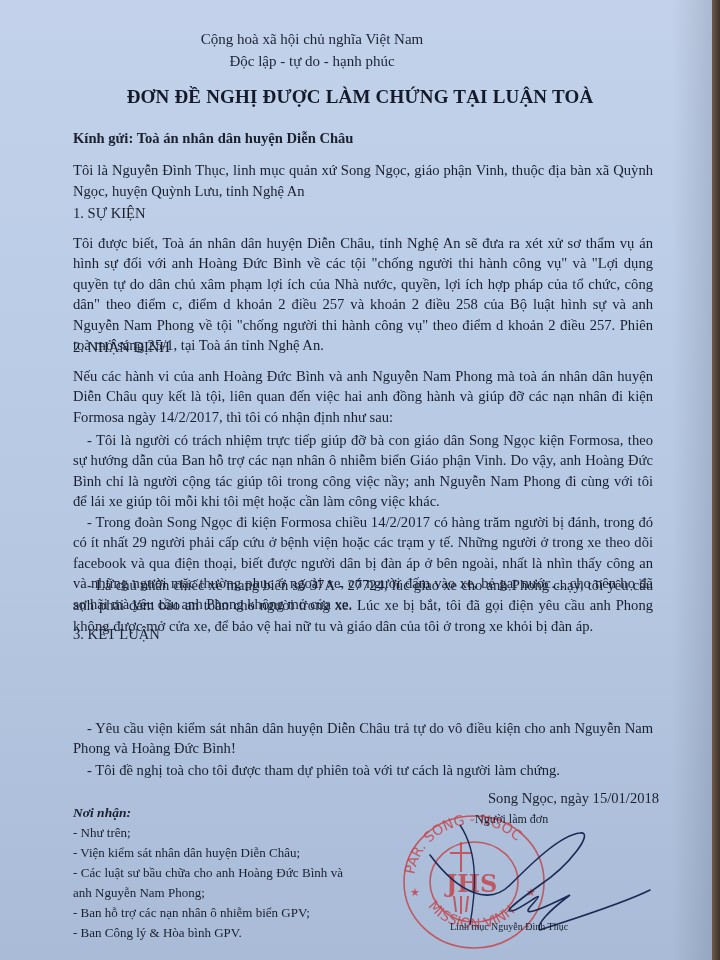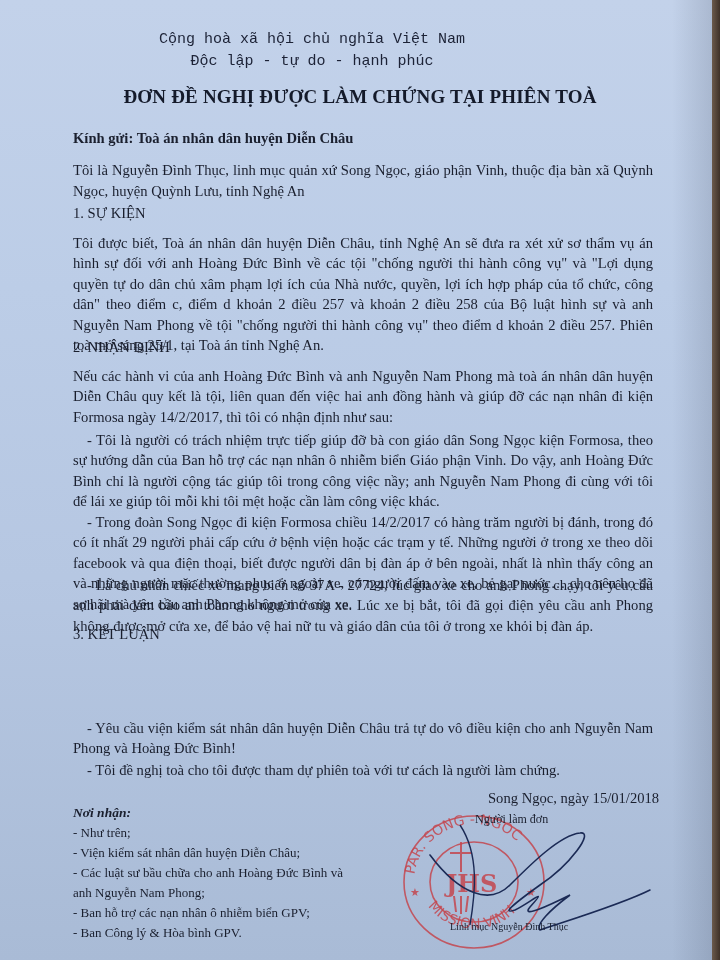--- a/index.html
+++ b/index.html
@@ -22,21 +22,21 @@
       position: absolute; right: 0; top: 0; bottom: 0; width: 40px;
       background: linear-gradient(90deg, rgba(0,0,0,0) 0%, rgba(60,70,90,0.18) 100%);
       pointer-events: none;
     }
     .edge {
       position: absolute; right: 0; top: 0; width: 8px; height: 960px;
       background: linear-gradient(90deg, #6b5a4c, #3e3128);
     }
     .header-line {
       position: absolute; left: 0; width: 624px; text-align: center;
-      font-size: 15px; color: #1c2236; font-family: Liberation Mono, monospace;
+      font-size: 15px; color: #1c2236;
     }
     .title {
       position: absolute; left: 0; width: 720px; text-align: center;
       top: 86px; font-size: 19px; font-weight: bold; letter-spacing: 0.2px;
       color: #141a2a;
     }
     .p {
       position: absolute; left: 73px; width: 580px;
       font-size: 14.6px; line-height: 21px; text-align: justify;
       color: #1a1f2e;
@@ -53,21 +53,21 @@
     }
   </style>
 </head>
 <body>
 
 <div class="page">
 
   <div class="header-line" style="top:31px;">Cộng hoà xã hội chủ nghĩa Việt Nam</div>
   <div class="header-line" style="top:53px;">Độc lập - tự do - hạnh phúc</div>
 
-  <div class="title">ĐƠN ĐỀ NGHỊ ĐƯỢC LÀM CHỨNG TẠI PHIÊN TOÀ</div>
+  <div class="title">ĐƠN ĐỀ NGHỊ ĐƯỢC LÀM CHỨNG TẠI LUẬN TOÀ</div>
 
   <div class="p bold" style="top:128px;">Kính gửi: Toà án nhân dân huyện Diễn Châu</div>
 
   <div class="p" style="top:160px;">Tôi là Nguyễn Đình Thục, linh mục quản xứ Song Ngọc, giáo phận Vinh, thuộc địa bàn xã Quỳnh Ngọc, huyện Quỳnh Lưu, tỉnh Nghệ An</div>
 
   <div class="section" style="top:205px;">1. SỰ KIỆN</div>
   <div class="p" style="top:233px; line-height:20.4px;">Tôi được biết, Toà án nhân dân huyện Diễn Châu, tỉnh Nghệ An sẽ đưa ra xét xử sơ thẩm vụ án hình sự đối với anh Hoàng Đức Bình về các tội "chống người thi hành công vụ" và "Lợi dụng quyền tự do dân chủ xâm phạm lợi ích của Nhà nước, quyền, lợi ích hợp pháp của tổ chức, công dân" theo điểm c, điểm d khoản 2 điều 257 và khoản 2 điều 258 của Bộ luật hình sự và anh Nguyễn Nam Phong về tội "chống người thi hành công vụ" theo điểm d khoản 2 điều 257. Phiên toà mở sáng 25/1, tại Toà án tỉnh Nghệ An.</div>
 
   <div class="section" style="top:339px;">2. NHẬN ĐỊNH</div>
   <div class="p" style="top:366px; line-height:20.4px;">Nếu các hành vi của anh Hoàng Đức Bình và anh Nguyễn Nam Phong mà toà án nhân dân huyện Diễn Châu quy kết là tội, liên quan đến việc hai anh đồng hành và giúp đỡ các nạn nhân đi kiện Formosa ngày 14/2/2017, thì tôi có nhận định như sau:</div>

